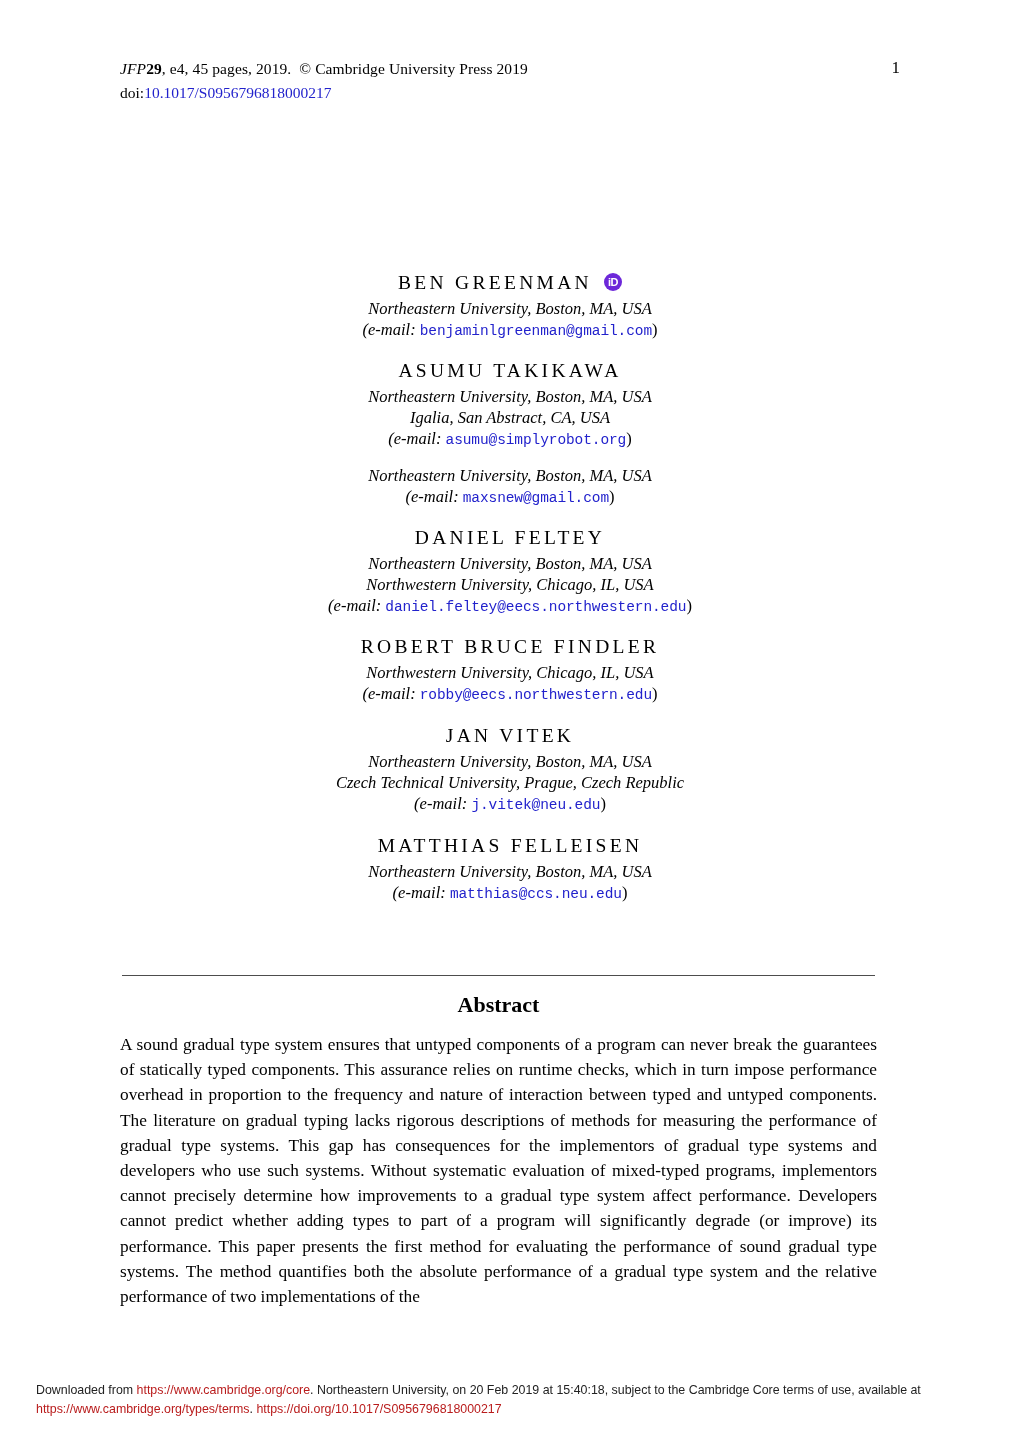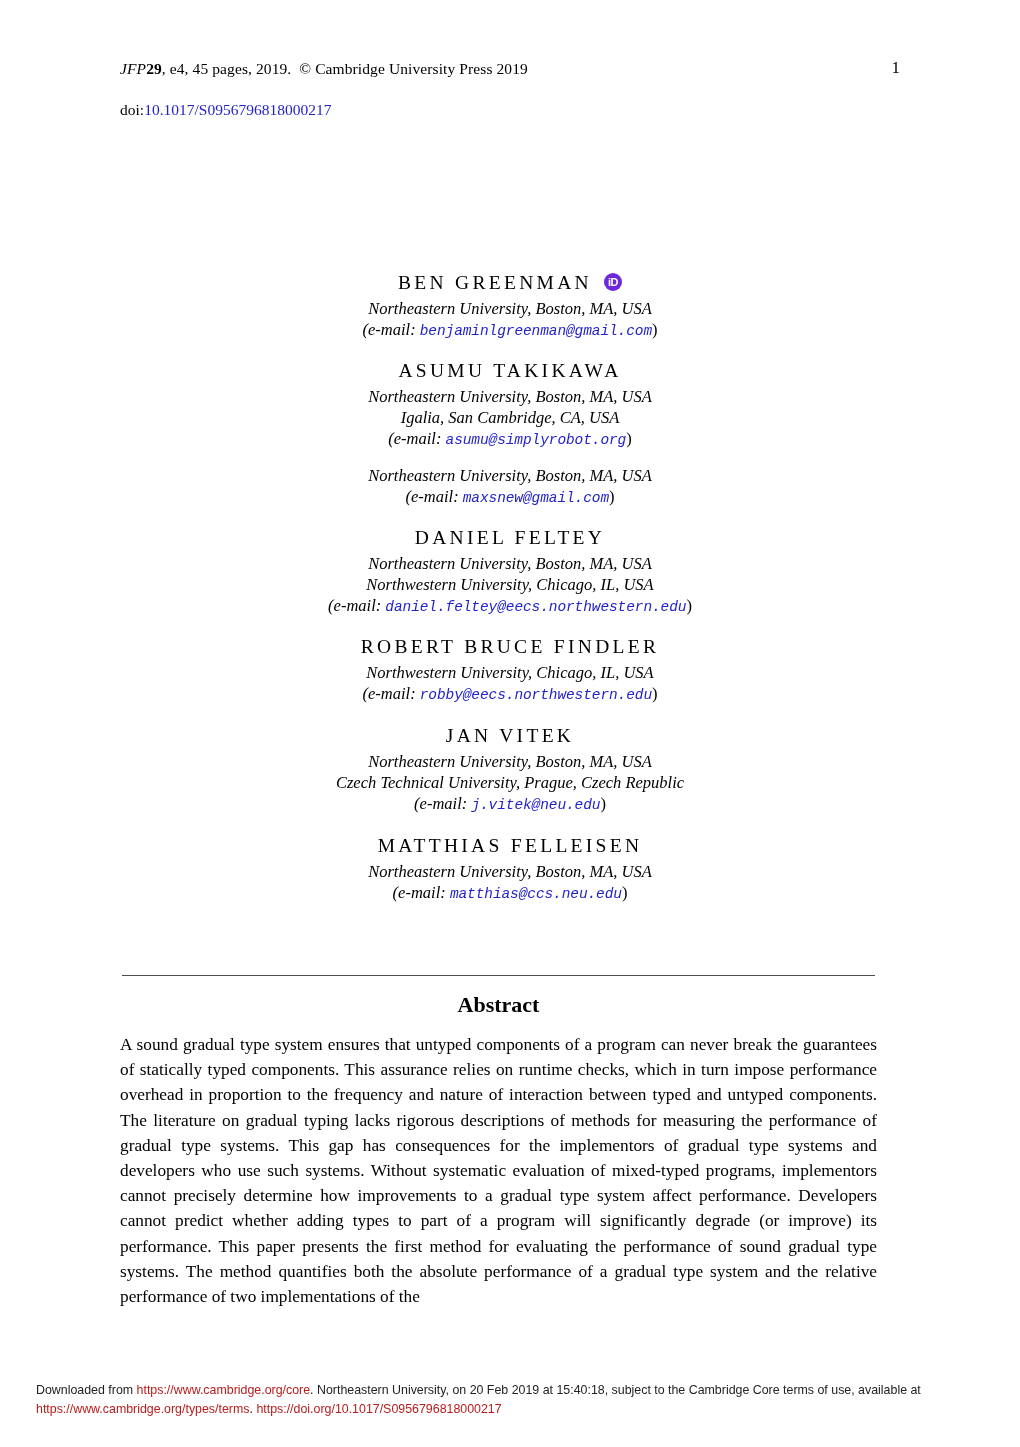--- a/index.html
+++ b/index.html
@@ -36,21 +36,21 @@
   }
   .runhead-line1 .jfp {
     font-style: italic;
   }
   .runhead-line1 .vol {
     font-weight: bold;
   }
   .runhead-line2 {
     font-size: 15.5px;
     line-height: 22px;
-    margin-top: 20px;
+    margin-top: 3px;
   }
   .doi-link {
     color: #2222cc;
   }
   .page-number {
     position: absolute;
     right: 0;
     top: 0;
     font-size: 17px;
   }
@@ -122,21 +122,20 @@
     line-height: 22px;
   }
   .email .lbl {
     font-style: italic;
   }
   .email .addr {
     font-family: "Liberation Mono", "DejaVu Sans Mono", monospace;
     color: #2222cc;
     font-size: 14.5px;
     letter-spacing: -0.1px;
-    font-style: italic;
   }
 
   
   .ab1 { margin-top: 0; }
   .ab2 { margin-top: 14px; }
   .ab3 { margin-top: 14px; }
   .ab4 { margin-top: 14px; }
   .ab5 { margin-top: 14px; }
   .ab6 { margin-top: 15px; }
   .ab7 { margin-top: 15px; }
@@ -211,21 +210,21 @@
       </div>
       <div class="affil">Northeastern University, Boston, MA, USA</div>
       <div class="email"><span class="lbl">(e-mail:</span> <span class="addr">benjaminlgreenman@gmail.com</span><span>)</span></div>
     </div>
 
     <div class="author-block ab2">
       <div class="author-name-row">
         <span class="author-name">ASUMU TAKIKAWA</span>
       </div>
       <div class="affil">Northeastern University, Boston, MA, USA</div>
-      <div class="affil">Igalia, San Cambridge, CA, USA</div>
+      <div class="affil">Igalia, San Abstract, CA, USA</div>
       <div class="email"><span class="lbl">(e-mail:</span> <span class="addr">asumu@simplyrobot.org</span><span>)</span></div>
     </div>
 
     <div class="author-block ab3">
       <div class="affil">Northeastern University, Boston, MA, USA</div>
       <div class="email"><span class="lbl">(e-mail:</span> <span class="addr">maxsnew@gmail.com</span><span>)</span></div>
     </div>
 
     <div class="author-block ab4">
       <div class="author-name-row">

